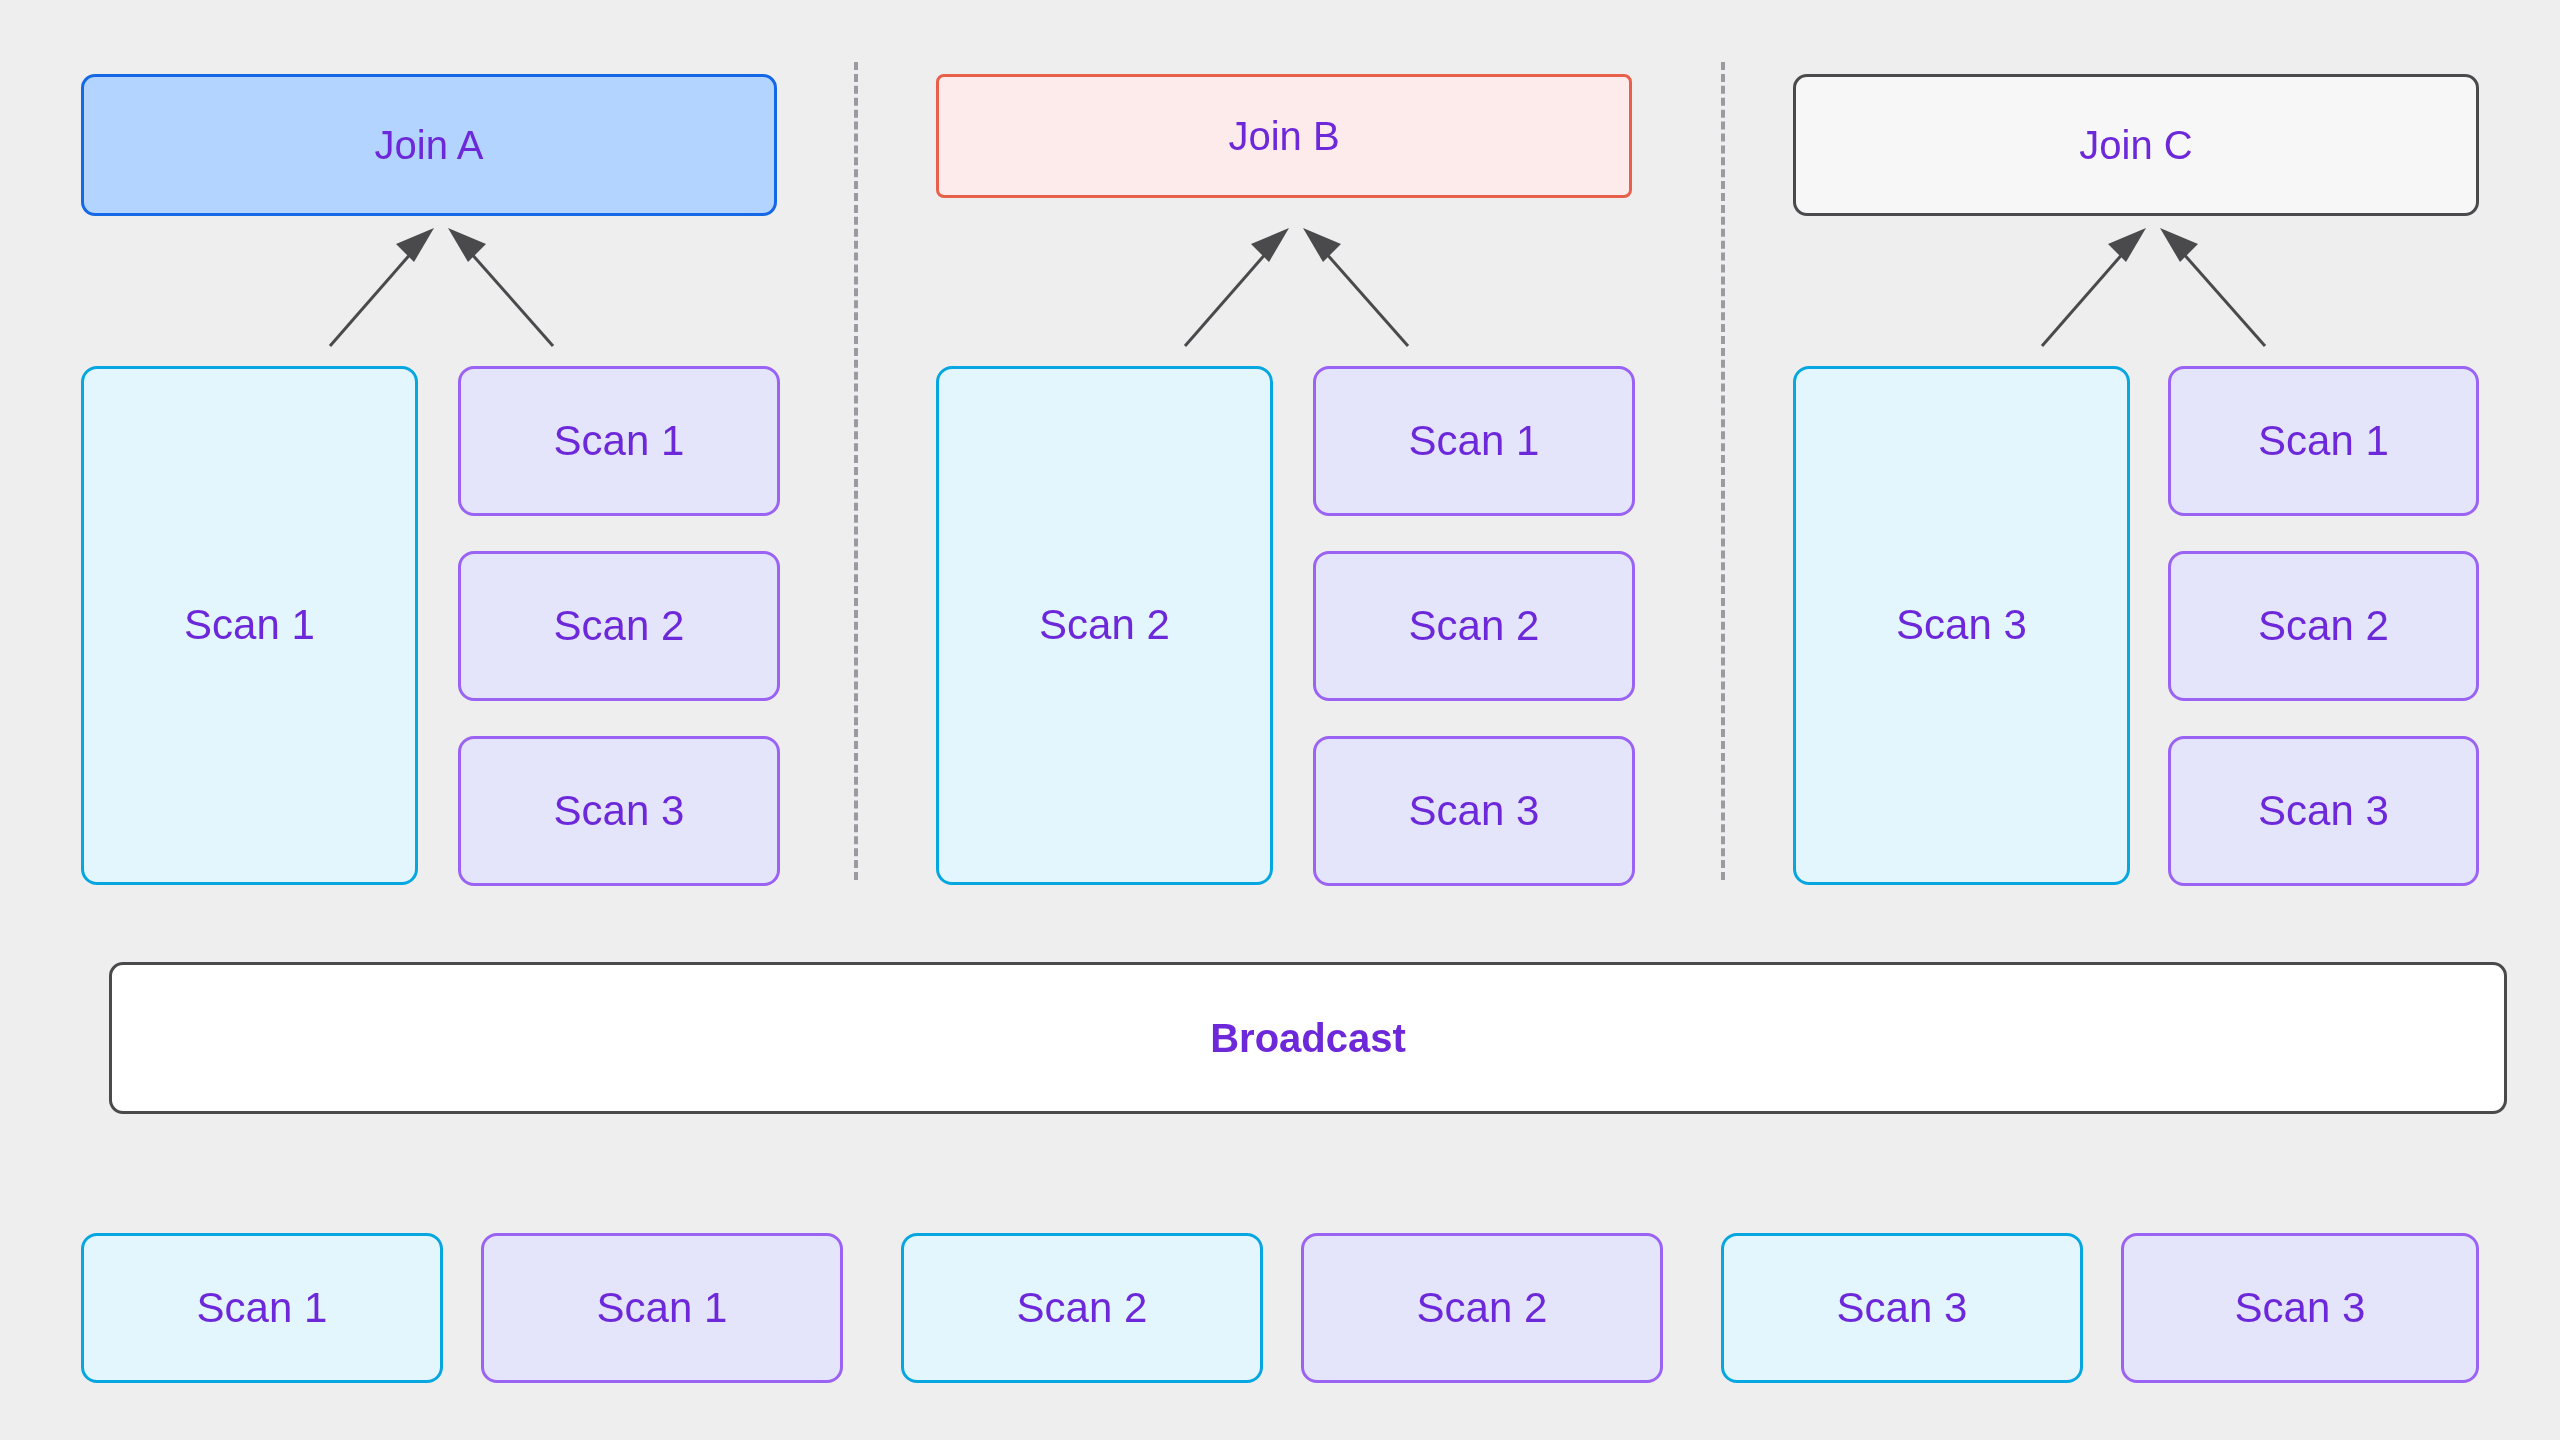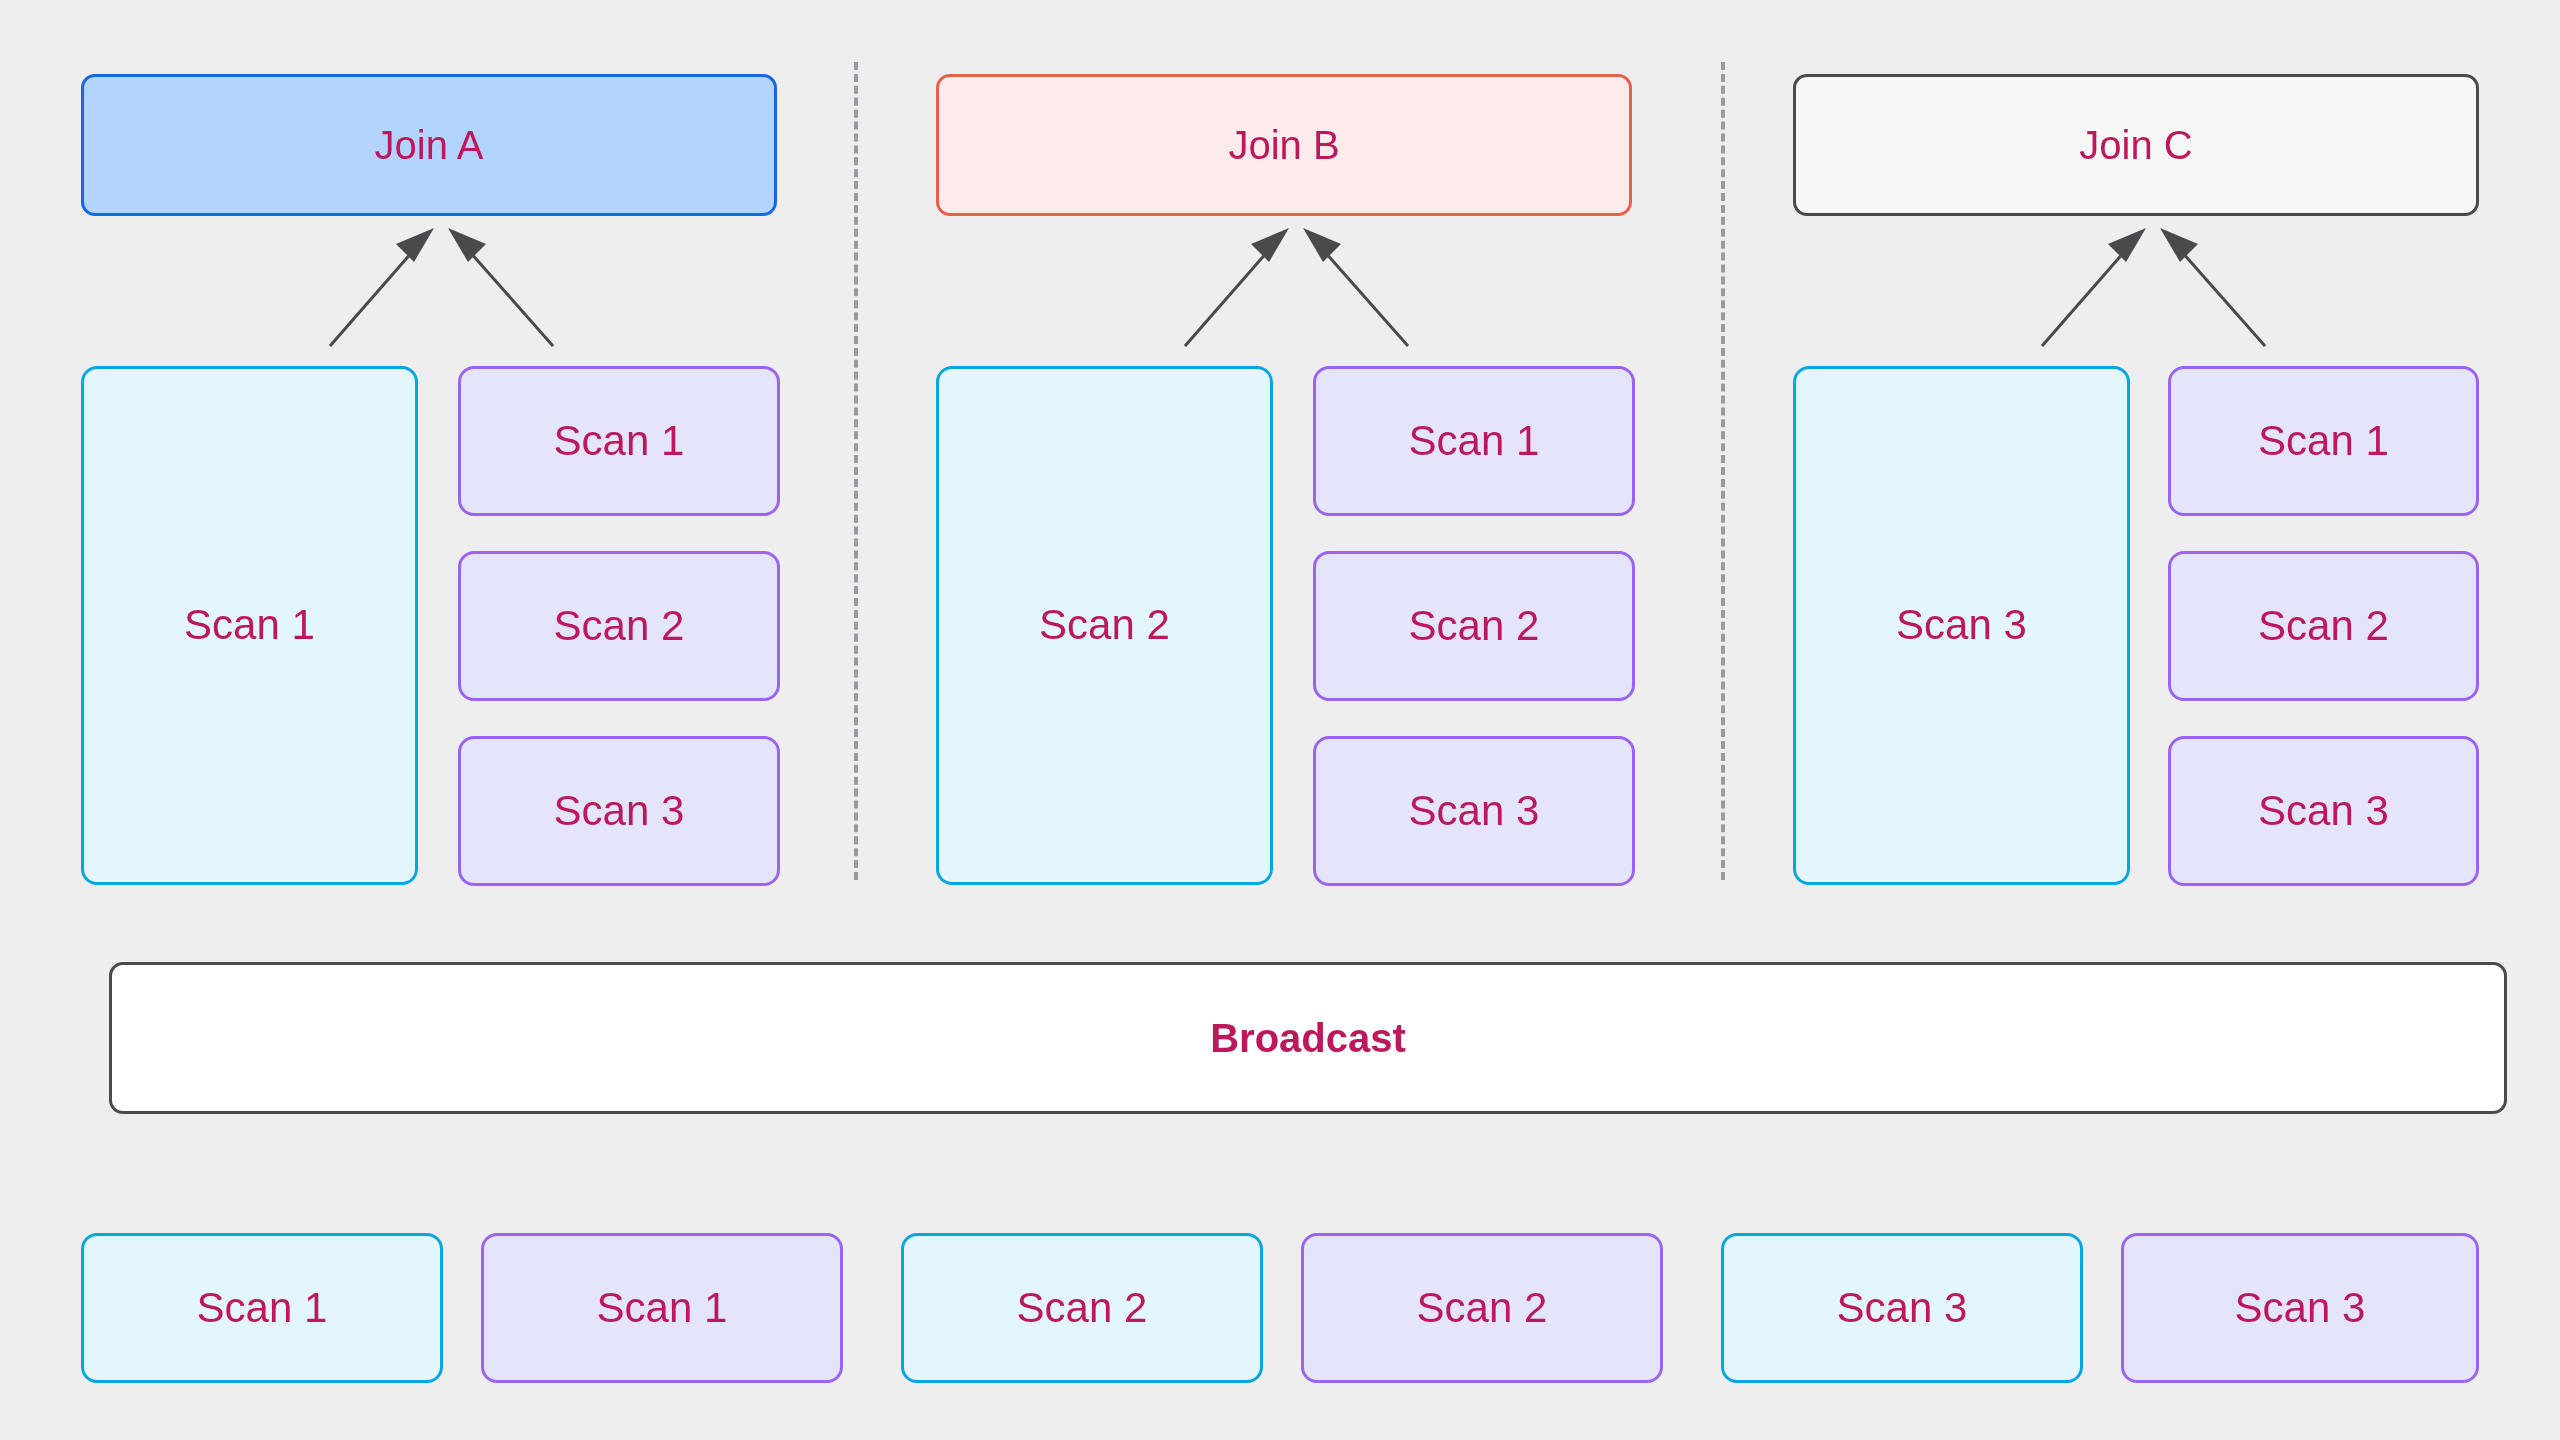--- a/index.html
+++ b/index.html
@@ -23,21 +23,21 @@
   }
 
   
   .node {
     position: absolute;
     box-sizing: border-box;
     display: flex;
     align-items: center;
     justify-content: center;
     border-radius: 14px;
-    color: #be185d;
+    color: #6d28d9;
     text-align: center;
     line-height: 1.1;
   }
 
   
   .join {
     font-size: 40px;
     border-width: 3px;
     border-style: solid;
   }
@@ -140,21 +140,21 @@
   <div class="node scan scan-purple" style="left:458px; top:346px; width:322px; height:150px;">
     <span>Scan 1</span>
   </div>
   <div class="node scan scan-purple" style="left:458px; top:531px; width:322px; height:150px;">
     <span>Scan 2</span>
   </div>
   <div class="node scan scan-purple" style="left:458px; top:716px; width:322px; height:150px;">
     <span>Scan 3</span>
   </div>
 
-  <div class="node join join-b" style="left:936px; top:74px; width:696px; height:142px;">
+  <div class="node join join-b" style="left:936px; top:74px; width:696px; height:124px;border-radius:8px;">
     <span>Join B</span>
   </div>
 
   <div class="node scan scan-cyan" style="left:936px; top:346px; width:337px; height:519px;">
     <span>Scan 2</span>
   </div>
 
   <div class="node scan scan-purple" style="left:1313px; top:346px; width:322px; height:150px;">
     <span>Scan 1</span>
   </div>

